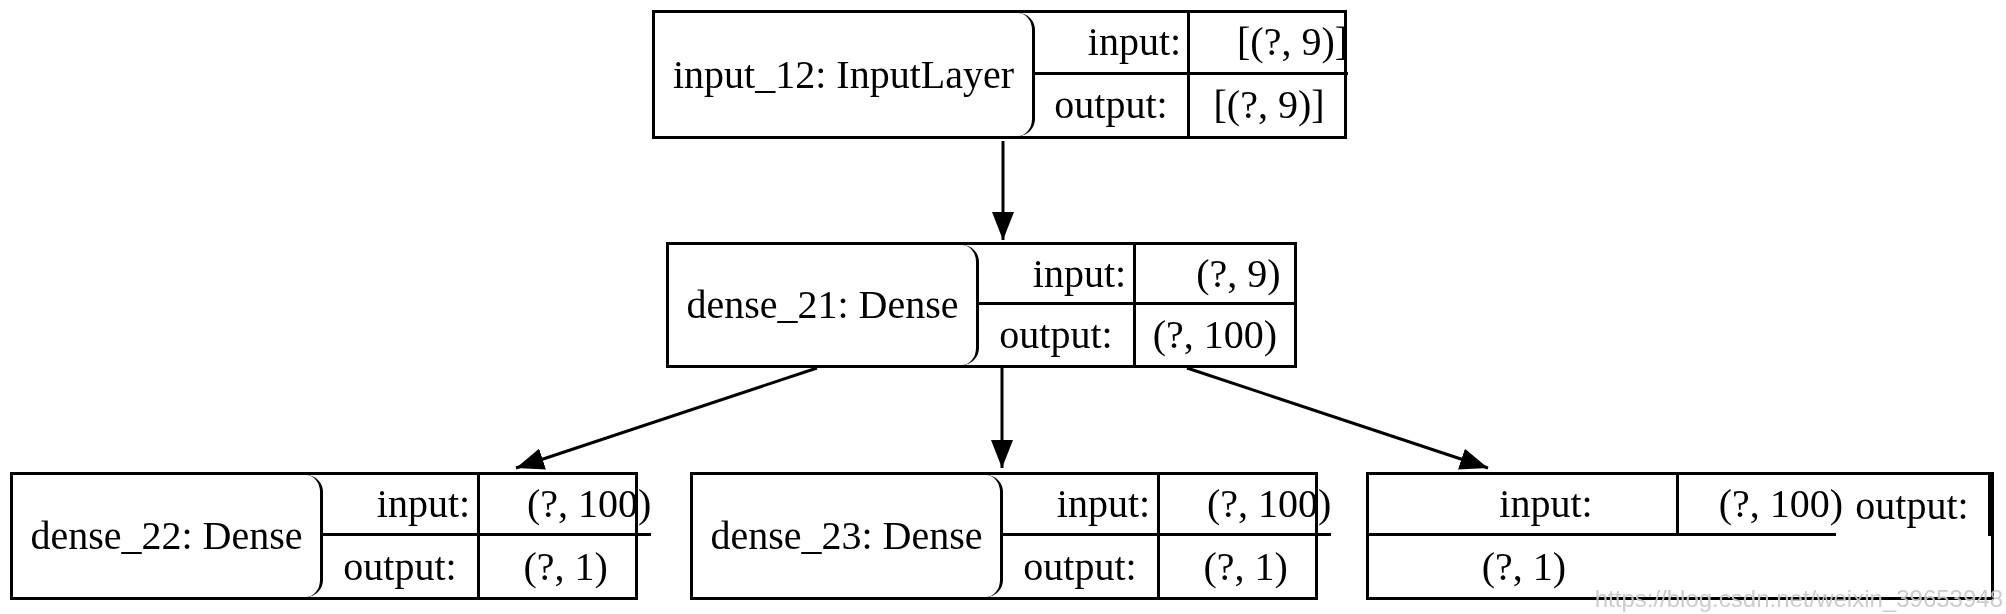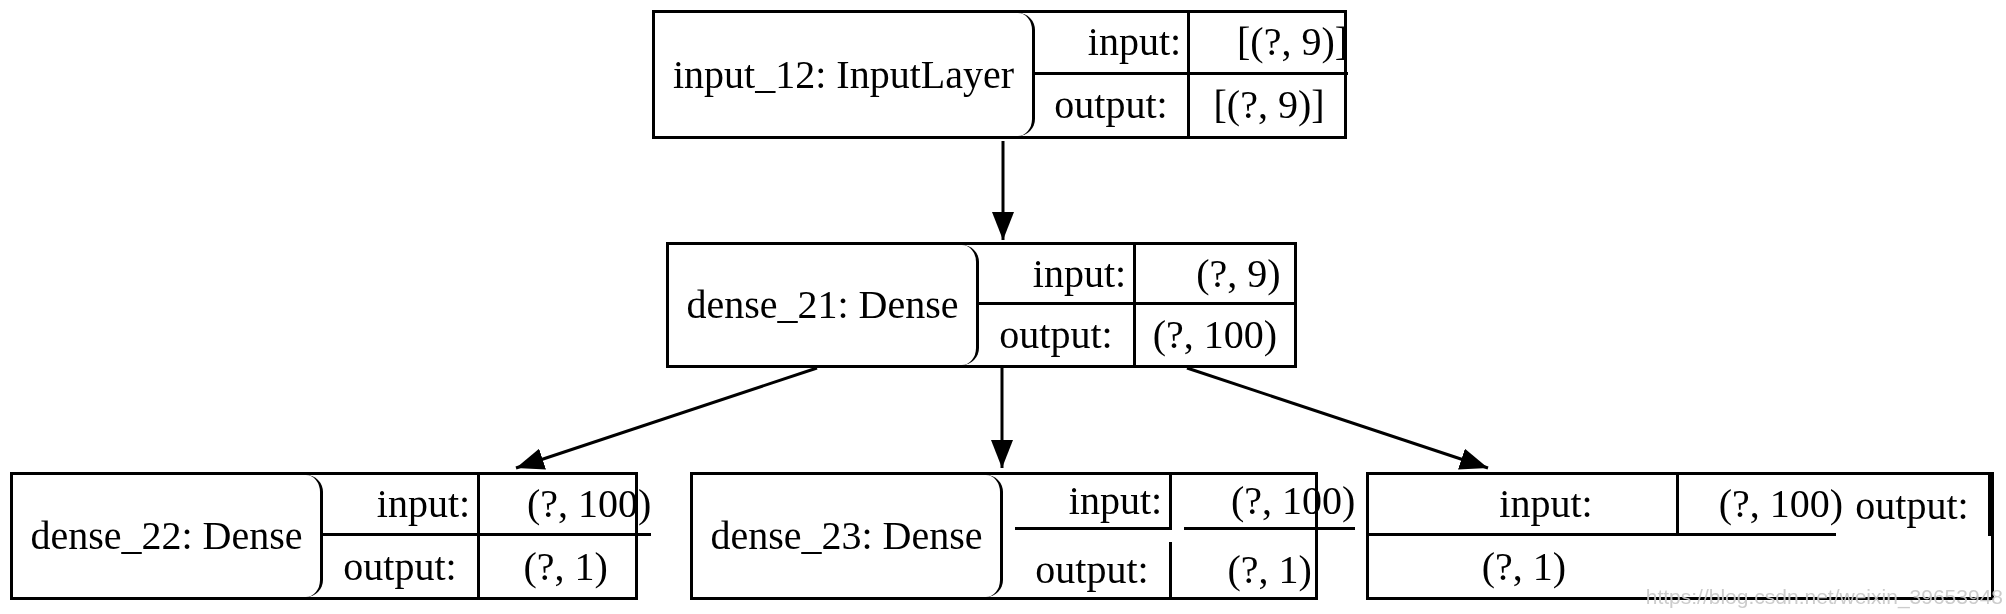--- a/index.html
+++ b/index.html
@@ -20,21 +20,21 @@
     color:var(--text,#000000);
     font-size:40px;line-height:1;
   }
   .cell{display:flex;align-items:center;justify-content:center;white-space:nowrap;}
   .cell.title{grid-column:1;grid-row:1/3;border-right:3px solid var(--line,#000000);border-radius:17px;}
   .cell.label{border-right:3px solid var(--line,#000000);}
   .cell.r1{border-bottom:3px solid var(--line,#000000);padding-left:47px;}
   .watermark{
     position:absolute;top:585px;right:3px;
     font-family:"Liberation Sans","DejaVu Sans",sans-serif;
-    font-size:21px;color:var(--watermark,#c8c8c8);opacity:.92;
+    font-size:24px;color:var(--watermark,#c8c8c8);opacity:.92;
     white-space:nowrap;
   }
 </style>
 </head>
 <body style="background: rgb(255, 255, 255);">
 
 <div class="canvas">
 
   <svg class="edges" width="2006" height="614" viewBox="0 0 2006 614">
     <defs>
@@ -67,21 +67,21 @@
   </div>
 
   <div class="node" style="left:10px;top:472px;width:628px;height:128px;--tw:310px;--lw:157px;">
     <div class="cell title">dense_22: Dense</div>
     <div class="cell label r1">input:</div>
     <div class="cell value r1">(?, 100)</div>
     <div class="cell label">output:</div>
     <div class="cell value">(?, 1)</div>
   </div>
 
-  <div class="node" style="left:690px;top:472px;width:628px;height:128px;gap:12px;--tw:310px;--lw:157px;">
+  <div class="node" style="left:690px;top:472px;width:628px;height:128px;--tw:310px;--lw:157px;">
     <div class="cell title">dense_23: Dense</div>
     <div class="cell label r1">input:</div>
     <div class="cell value r1">(?, 100)</div>
     <div class="cell label">output:</div>
     <div class="cell value">(?, 1)</div>
   </div>
 
   <div class="node" style="left:1366px;top:472px;width:628px;height:128px;--tw:310px;--lw:157px;">
     <div class="cell label r1">input:</div>
     <div class="cell value r1">(?, 100)</div>

